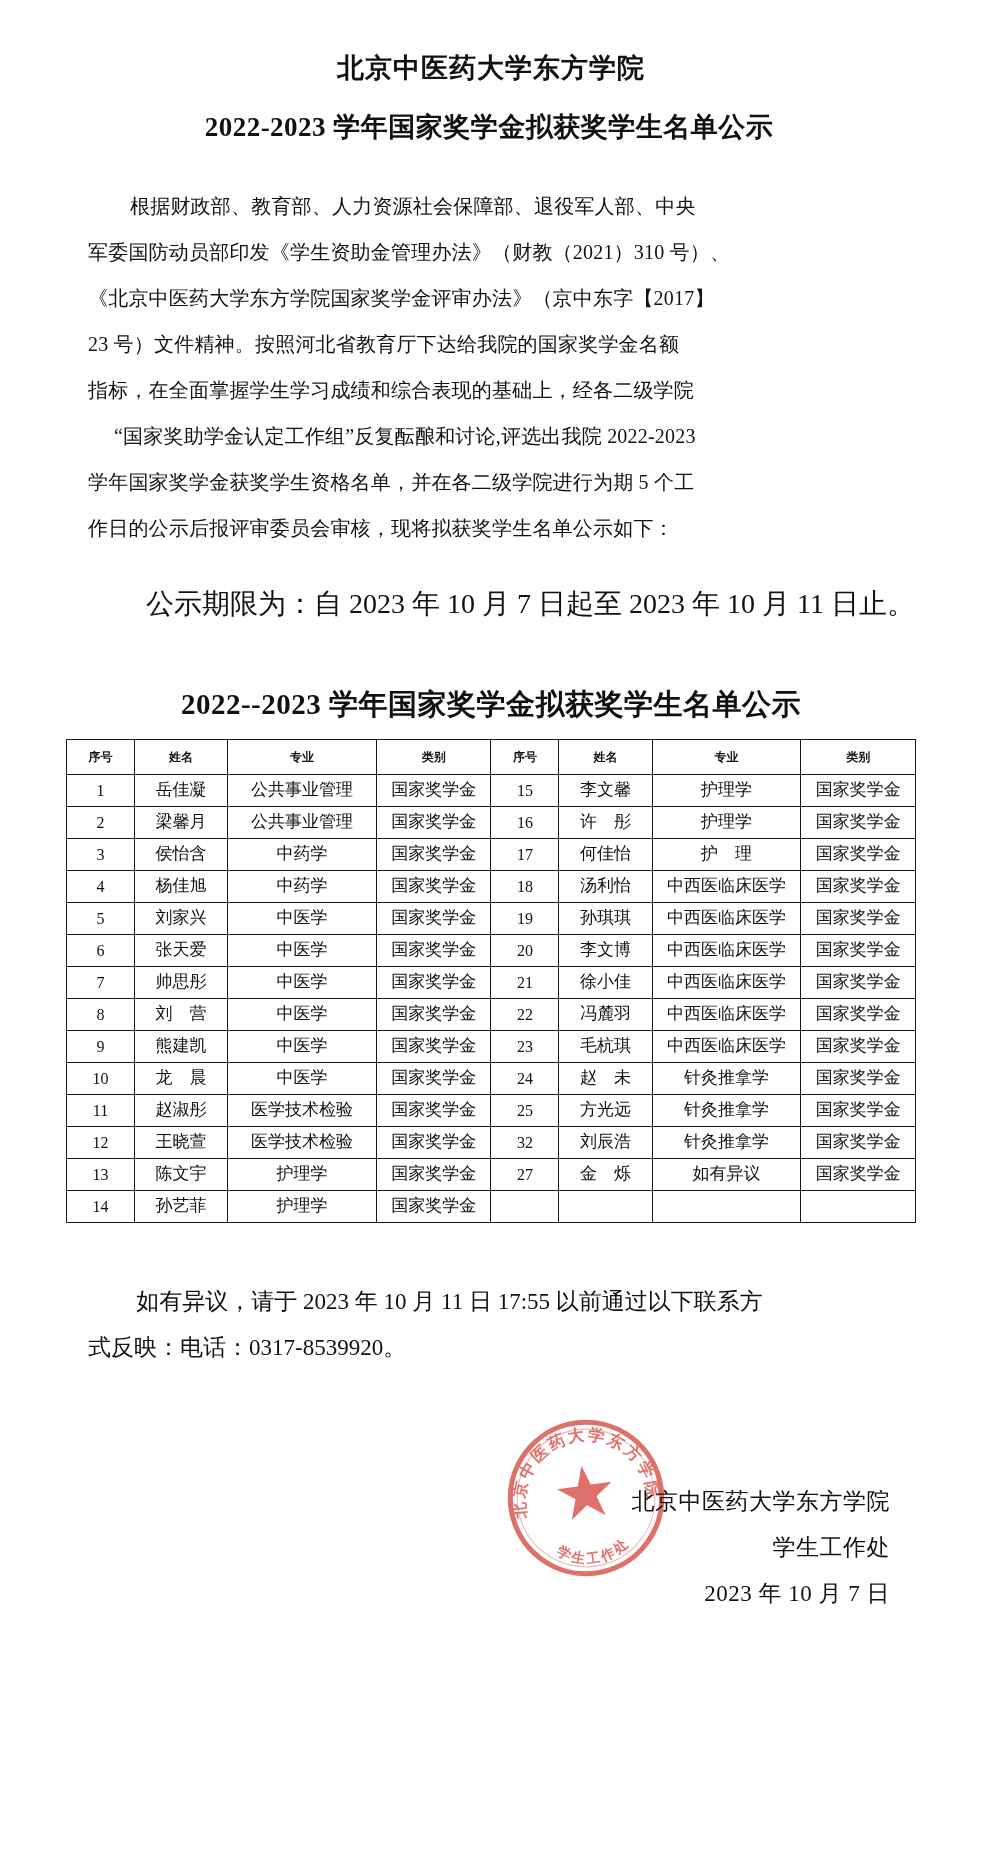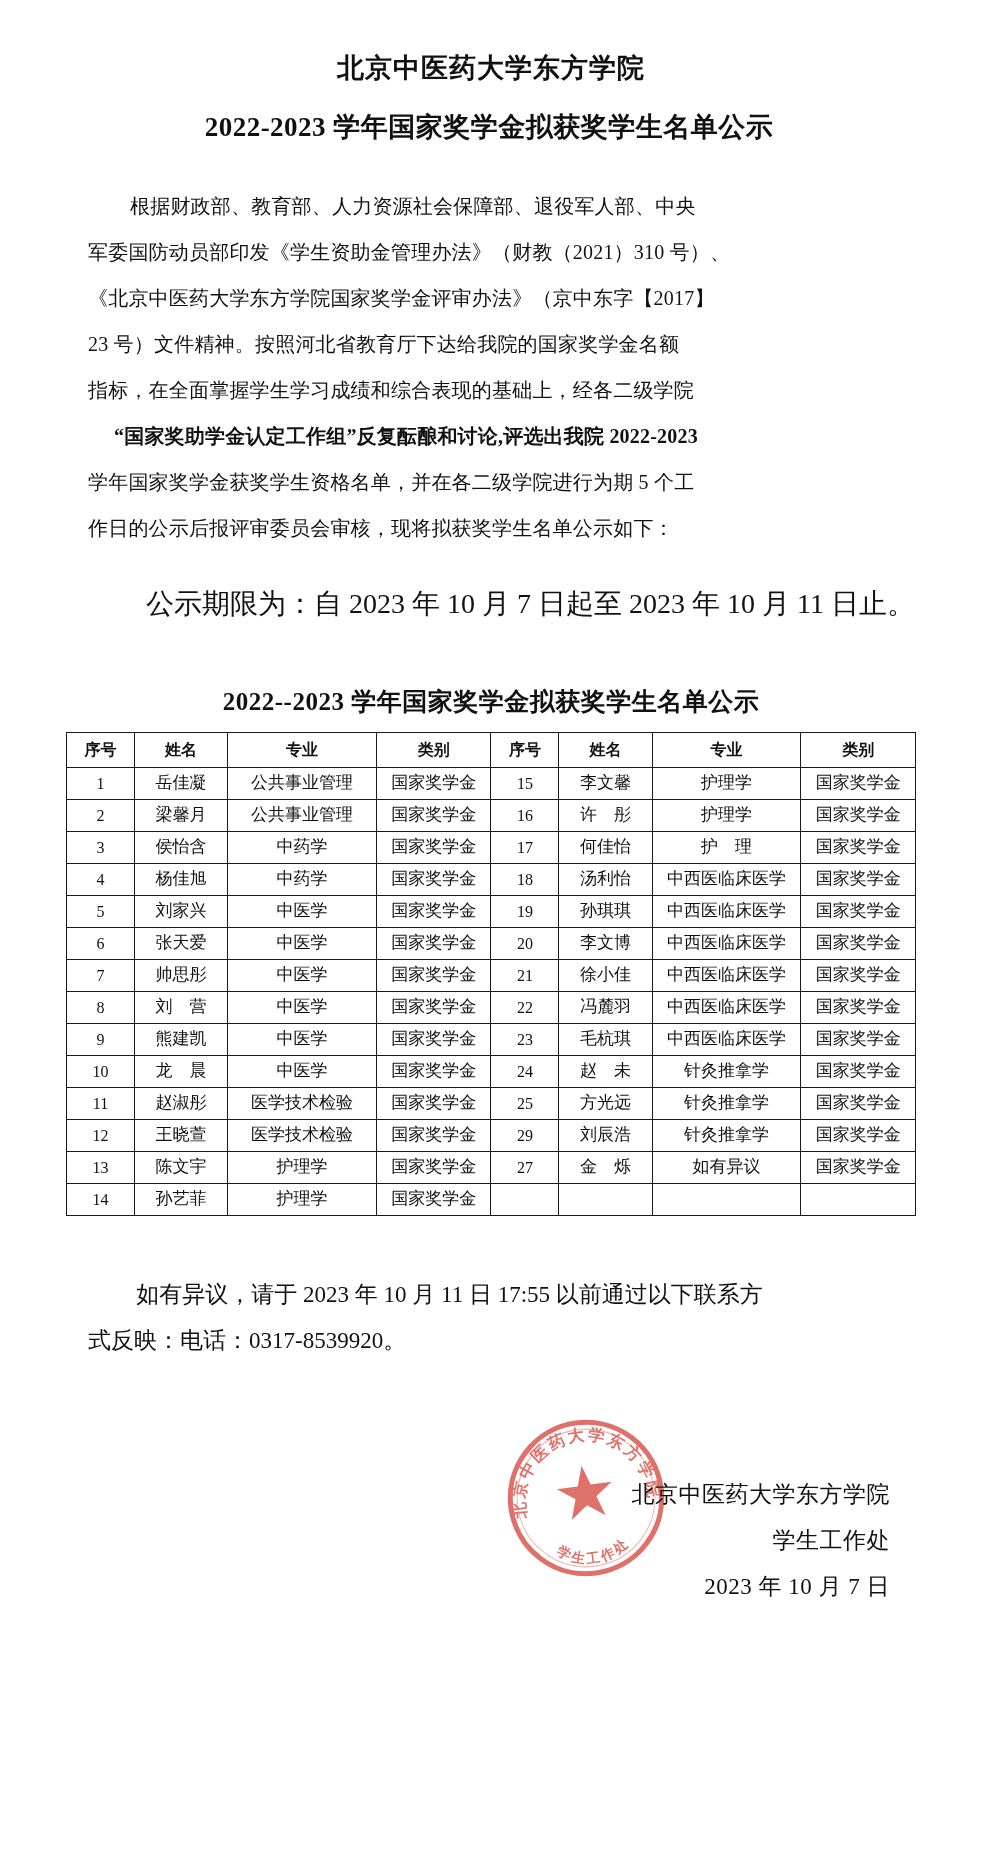--- a/index.html
+++ b/index.html
@@ -50,34 +50,33 @@
     line-height: 46px;
     letter-spacing: 0.2px;
     white-space: nowrap;
     text-align: justify;
   }
   .body-line.indent {
     text-indent: 2.1em;
   }
   .body-line.center-ish {
     padding-left: 26px;
-    font-weight: bold;
   }
   .period-line {
     font-size: 28px;
     line-height: 46px;
     margin: 30px 0 0 0;
     padding-left: 58px;
     white-space: nowrap;
   }
 
   
   .table-caption {
     text-align: center;
-    font-size: 25px;
+    font-size: 29px;
     font-weight: bold;
     margin: 58px 0 14px 0;
     letter-spacing: 0.5px;
   }
 
   
   .table-wrap {
     margin: 0 66px;
   }
   table.award-table {
@@ -91,21 +90,21 @@
     text-align: center;
     vertical-align: middle;
     font-size: 17px;
     height: 31px;
     padding: 0 2px;
     line-height: 1.2;
     white-space: nowrap;
     overflow: hidden;
   }
   table.award-table th {
-    font-size: 16px;
+    font-size: 12px;
     font-weight: bold;
     height: 34px;
   }
   table.award-table td.num {
     font-size: 16px;
     font-family: "Liberation Serif", serif;
   }
   table.award-table td.empty {
     border-left: 1.5px solid #1a1a1a;
     border-right: 1.5px solid #1a1a1a;
@@ -310,21 +309,21 @@
             <td class="num">25</td>
             <td>方光远</td>
             <td>针灸推拿学</td>
             <td>国家奖学金</td>
           </tr>
           <tr>
             <td class="num">12</td>
             <td>王晓萱</td>
             <td>医学技术检验</td>
             <td>国家奖学金</td>
-            <td class="num">29</td>
+            <td class="num">32</td>
             <td>刘辰浩</td>
             <td>针灸推拿学</td>
             <td>国家奖学金</td>
           </tr>
           <tr>
             <td class="num">13</td>
             <td>陈文宇</td>
             <td>护理学</td>
             <td>国家奖学金</td>
             <td class="num">27</td>

